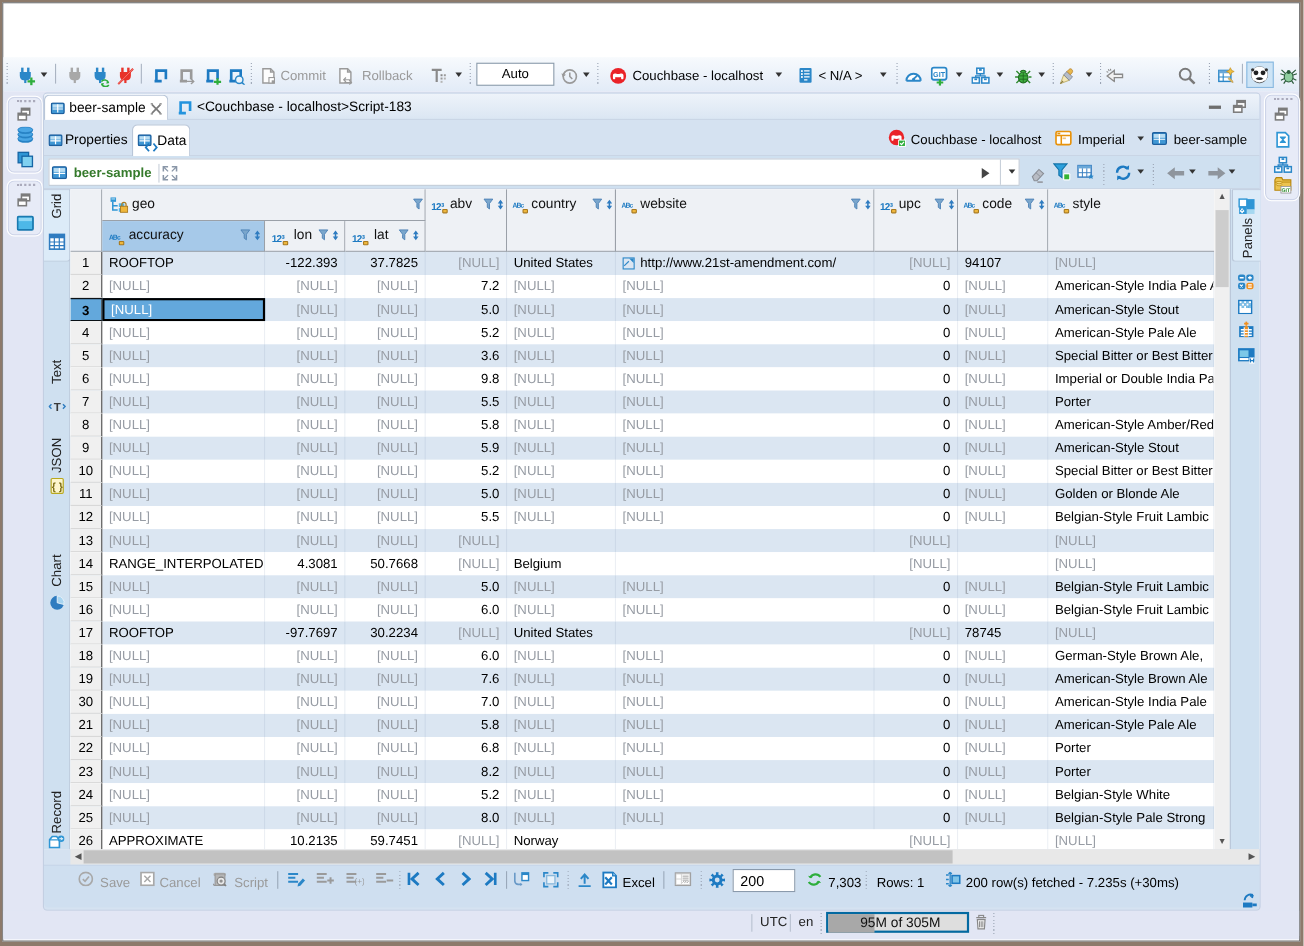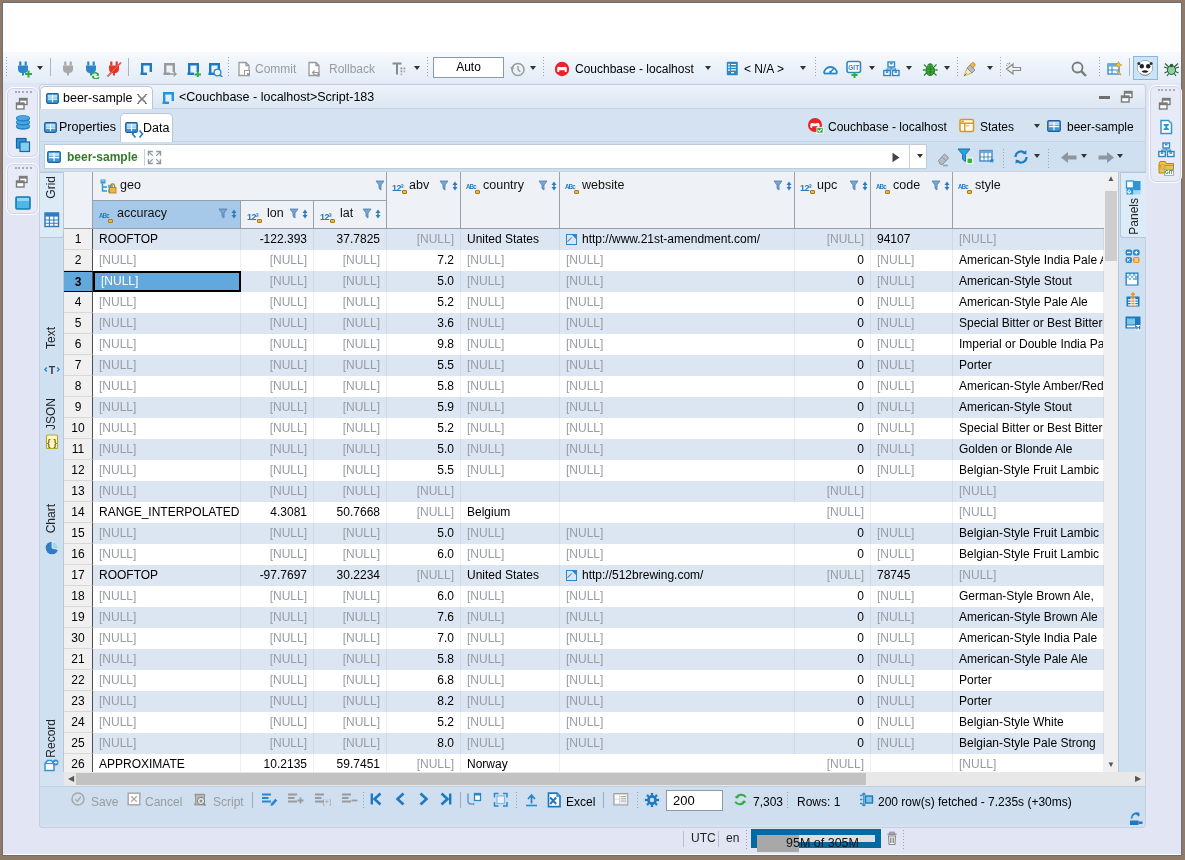--- a/index.html
+++ b/index.html
@@ -384,21 +384,21 @@
             <rect x="10.3" y="10.8" width="5.4" height="4.9" fill="#2eae3c"></rect>
             <path d="M11.3 13.2 l1.3 1.3 2.2-2.6" stroke="#fff" stroke-width="1.1" fill="none"></path>
           </svg>
           <span class="srlabel" style="left:788px;">Couchbase - localhost</span>
           <svg style="position:absolute;left:919px;top:9px;" width="16" height="16" viewBox="0 0 16 16">
             <rect x="1" y="1.5" width="13.5" height="12" rx="1.5" fill="#fff" stroke="#e8930c" stroke-width="1.5"></rect>
             <path d="M1 5.2 h13.5 M5.8 5.2 v8.3" stroke="#e8930c" stroke-width="1.4"></path>
             <rect x="2.3" y="2.6" width="2.6" height="1.5" fill="#e8930c"></rect>
             <rect x="7" y="7" width="3" height="1.5" fill="#e8930c" opacity="0.55"></rect>
           </svg>
-          <span class="srlabel" style="left:940px;">States</span>
+          <span class="srlabel" style="left:940px;">Imperial</span>
           <span class="drop" style="left:994px;top:15px;"></span>
           <svg style="position:absolute;left:1007px;top:11px;" width="14" height="12" viewBox="0 0 14 12">
             <rect x="0.7" y="0.7" width="12.6" height="10.6" rx="1.2" fill="#3f97d4" stroke="#1d5f9e" stroke-width="1.2"></rect>
             <rect x="1.8" y="1.8" width="10.4" height="3.5" fill="#b8dcf2"></rect>
             <path d="M7.0 1.8 v8.4 M1.8 6.6 h10.4" stroke="#fff" stroke-width="1.1"></path>
           </svg>
           <span class="srlabel" style="left:1027px;">beer-sample</span>
         </div>
       <div class="filterbar">
           <div class="fbox"></div>
@@ -761,21 +761,20 @@
               <div class="c n" style="left:807px;width:82px;">[NULL]</div>
               <div class="c" style="left:889px;width:151px;">Belgian-Style Fruit Lambic</div>
             </div>
 <div class="row odd" style="top:393px;">
               <div class="rh" style="left:0;width:29px;">17</div>
               <div class="c" style="left:29px;width:148px;">ROOFTOP</div>
               <div class="c r" style="left:177px;width:73px;">-97.7697</div>
               <div class="c r" style="left:250px;width:73px;">30.2234</div>
               <div class="c r n" style="left:323px;width:74px;">[NULL]</div>
               <div class="c" style="left:397px;width:99px;">United States</div>
-              <div class="c" style="left:496px;width:235px;"><span class="lnk"></span>http://512brewing.com/</div>
               <div class="c r n" style="left:731px;width:76px;">[NULL]</div>
               <div class="c" style="left:807px;width:82px;">78745</div>
               <div class="c n" style="left:889px;width:151px;">[NULL]</div>
             </div>
 <div class="row" style="top:414px;">
               <div class="rh" style="left:0;width:29px;">18</div>
               <div class="c n" style="left:29px;width:148px;">[NULL]</div>
               <div class="c r n" style="left:177px;width:73px;">[NULL]</div>
               <div class="c r n" style="left:250px;width:73px;">[NULL]</div>
               <div class="c r" style="left:323px;width:74px;">6.0</div>
@@ -1062,21 +1061,21 @@
             <path d="M9.5 11.7 h4" stroke="#1d7ac2" stroke-width="2.5"></path>
           </svg>
         </div>
     </div>
     <div class="statusbar">
         <div class="abs" style="left:680px;top:3px;width:1px;height:16px;background:#b8c0d0;"></div>
         <span class="abs" style="left:688px;top:3px;">UTC</span>
         <div class="abs" style="left:715px;top:3px;width:1px;height:16px;background:#b8c0d0;"></div>
         <span class="abs" style="left:723px;top:3px;">en</span>
         <div class="tdot" style="left:743px;top:2px;"></div>
-        <div class="abs" style="left:748px;top:1px;width:130px;height:19px;background:#dedede;border:6px solid #0369a1;">
+        <div class="abs" style="left:748px;top:1px;width:130px;height:19px;background:#dedede;border:2px solid #0369a1;">
           <div class="abs" style="left:0;top:0;width:42px;height:17px;background:#a8a8a8;"></div>
           <div class="abs" style="left:29px;top:1px;font-size:12.5px;color:#111;">95M of 305M</div>
         </div>
         <svg style="position:absolute;left:882px;top:3px;" width="14" height="15" viewBox="0 0 14 15">
           <rect x="4.8" y="1.2" width="4.4" height="2" fill="none" stroke="#888" stroke-width="1"></rect>
           <path d="M2.5 3.2 h9" stroke="#888" stroke-width="1.3"></path>
           <path d="M3.5 5 h7 l-0.6 8.5 h-5.8 z" fill="#f8f8f8" stroke="#888" stroke-width="1.1"></path>
           <path d="M5.5 6.5 v5.5 M7 6.5 v5.5 M8.5 6.5 v5.5" stroke="#888" stroke-width="0.9"></path>
         </svg>
         <div class="tdot" style="left:900px;top:2px;"></div>

